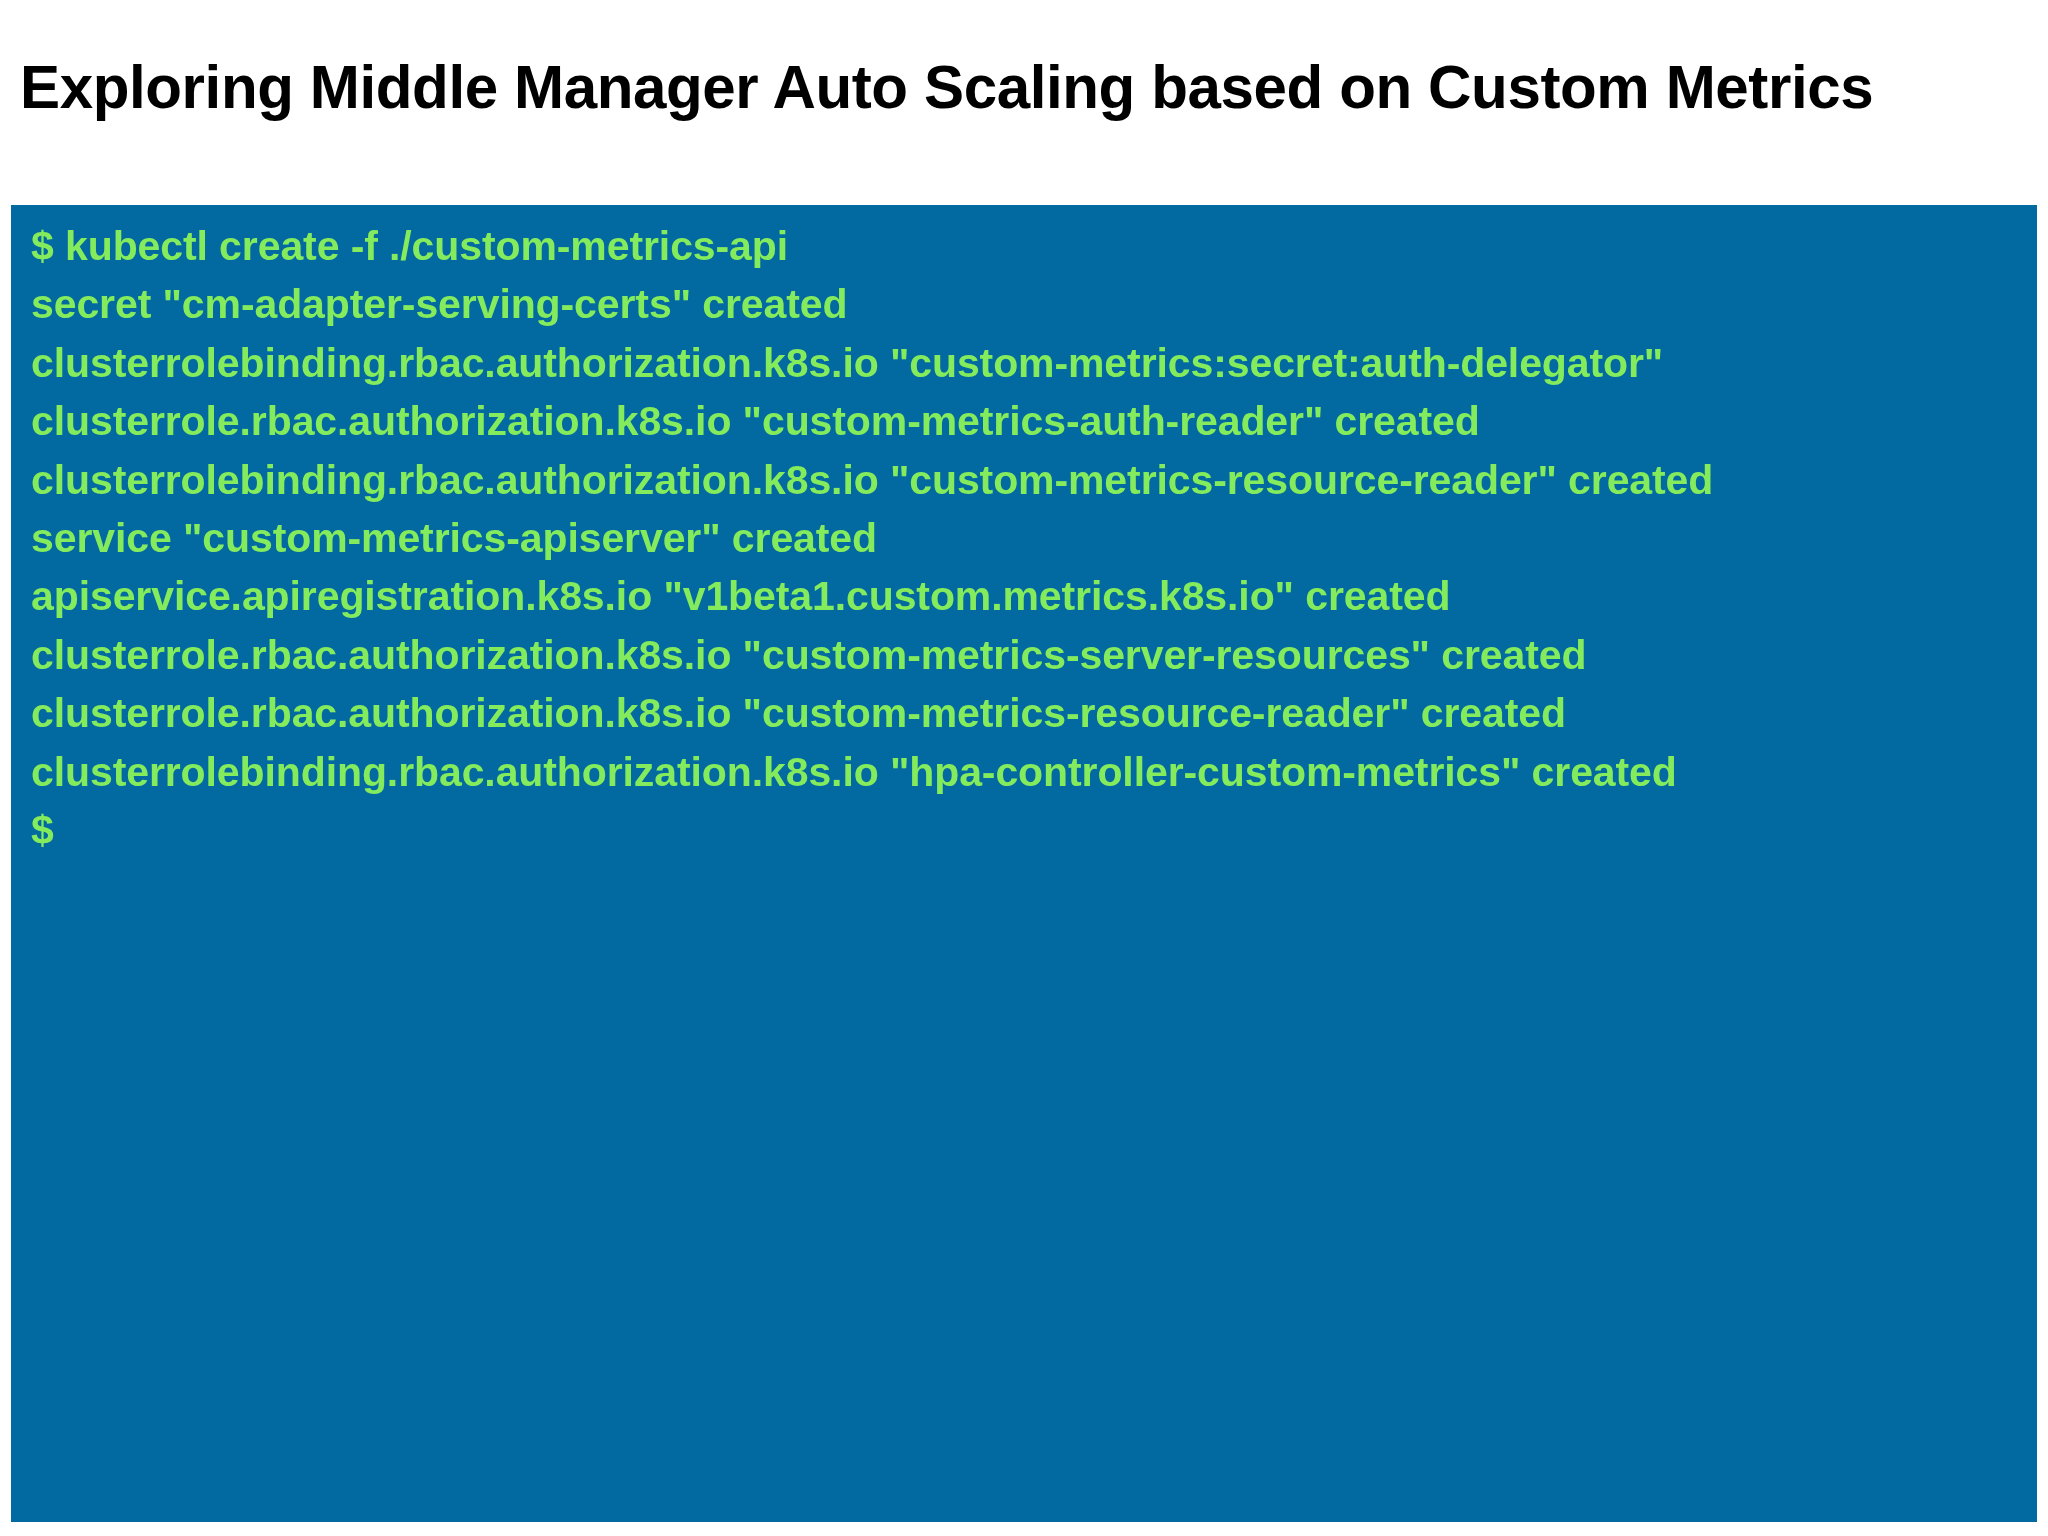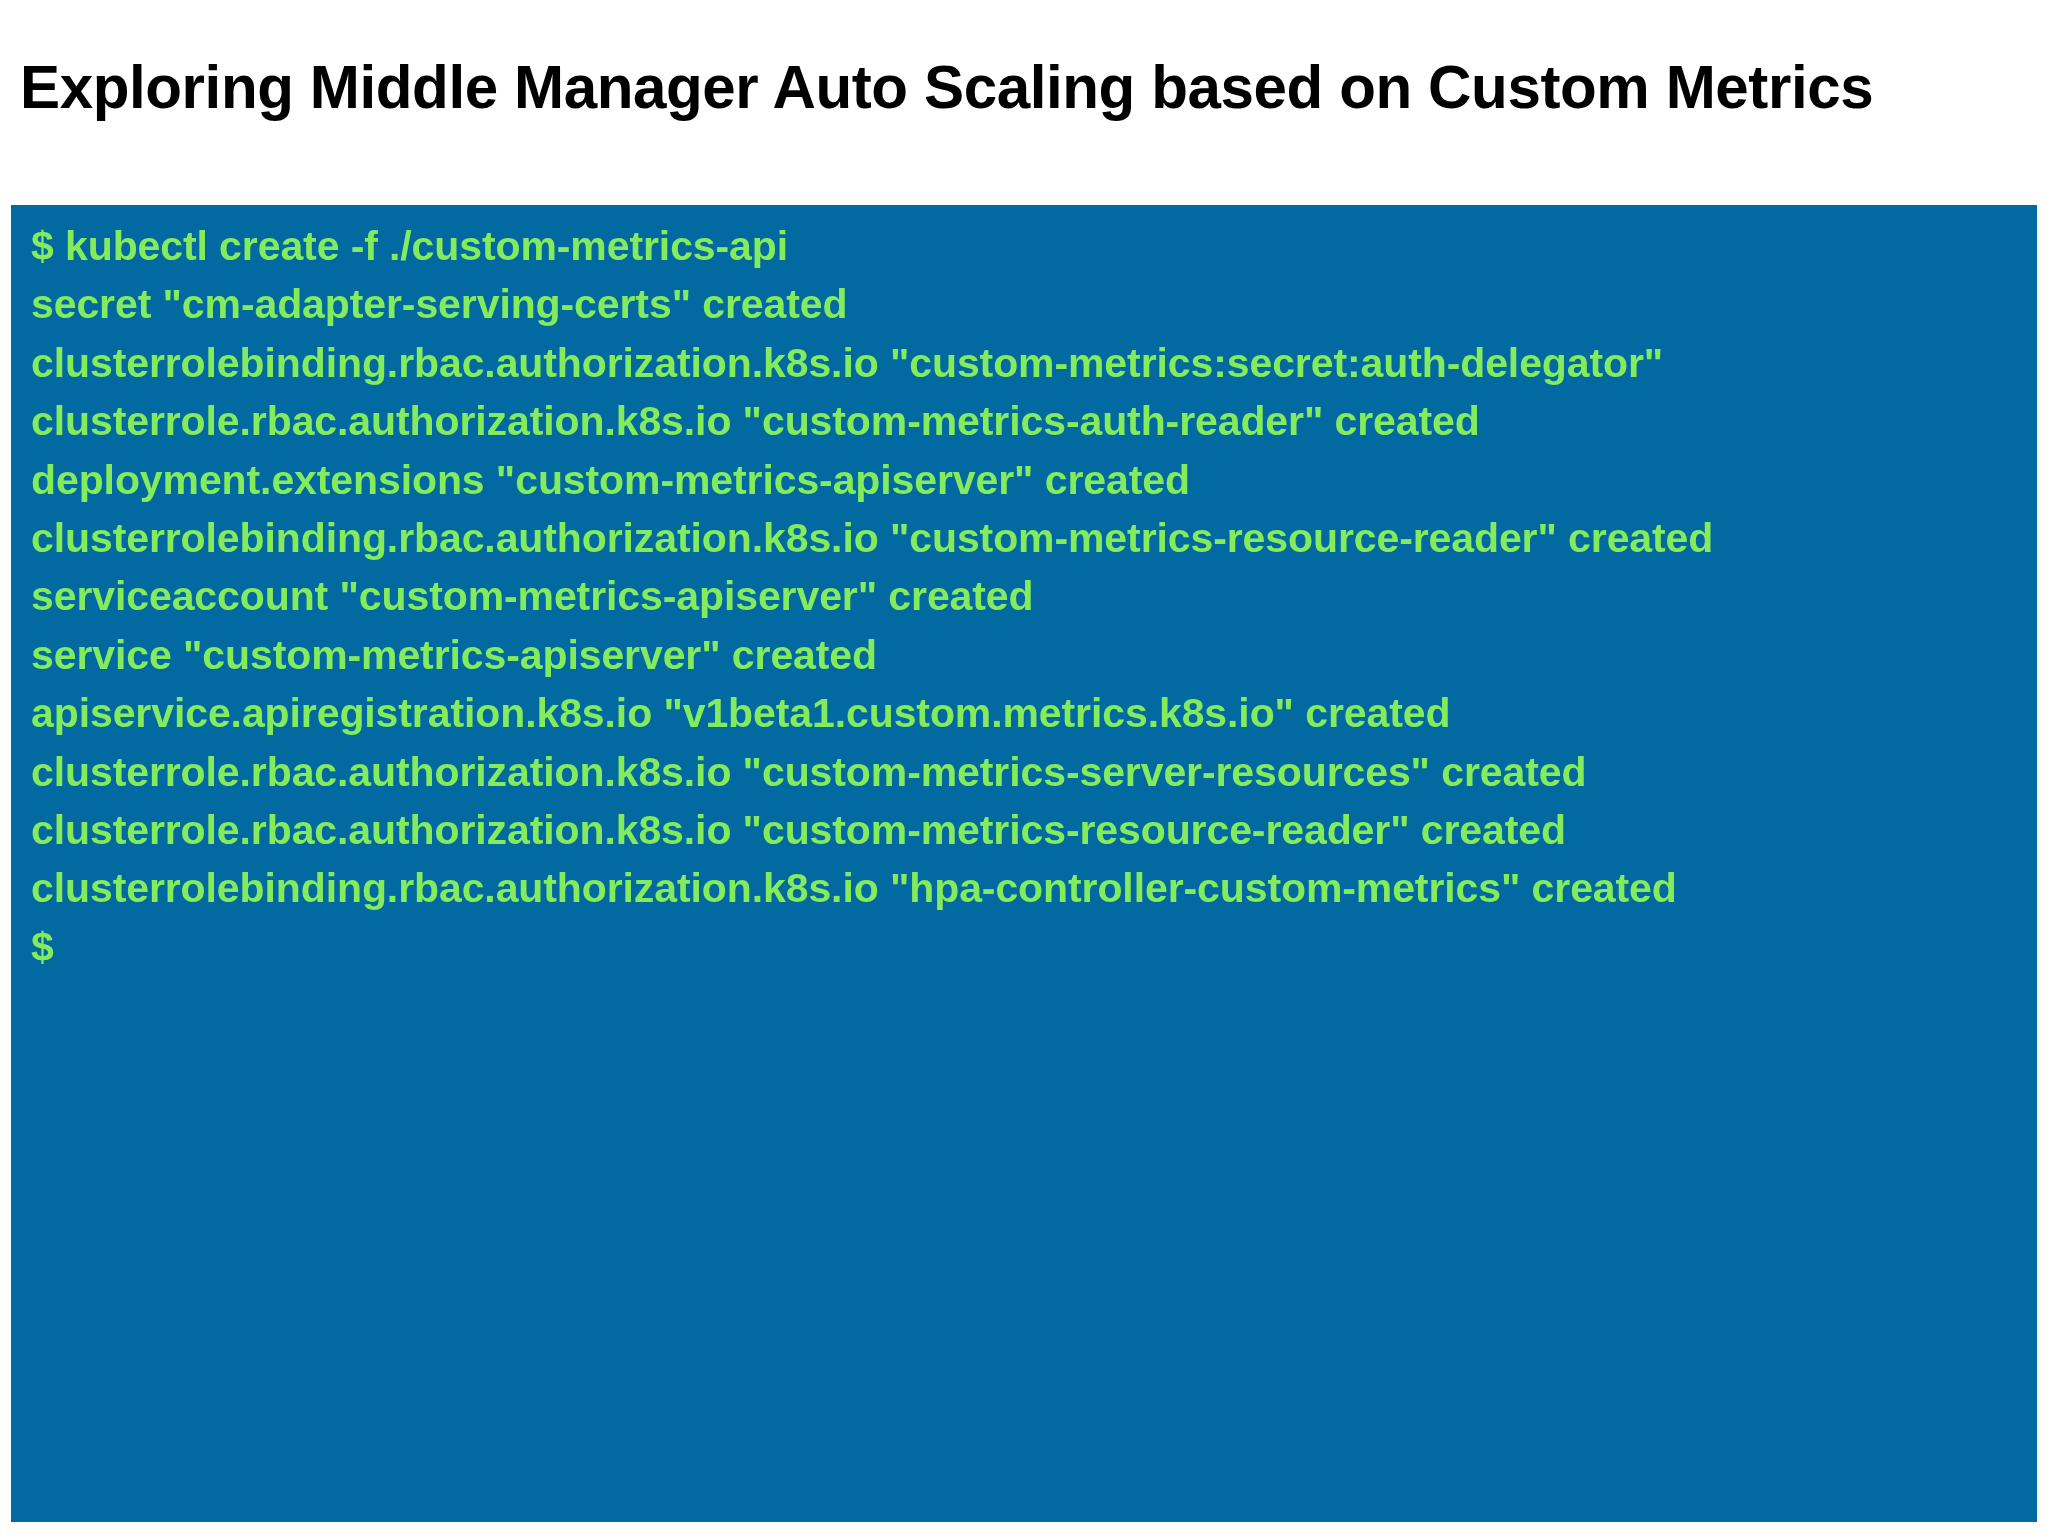--- a/index.html
+++ b/index.html
@@ -85,23 +85,21 @@
 <div class="slide">
 
   <h1 class="slide-title">Exploring Middle Manager Auto Scaling based on Custom Metrics</h1>
 
   <div class="terminal">
     <div class="terminal-lines">
       <span class="term-line">$ kubectl create -f ./custom-metrics-api</span>
       <span class="term-line">secret "cm-adapter-serving-certs" created</span>
       <span class="term-line">clusterrolebinding.rbac.authorization.k8s.io "custom-metrics:secret:auth-delegator"</span>
       <span class="term-line">clusterrole.rbac.authorization.k8s.io "custom-metrics-auth-reader" created</span>
-      <span class="term-line">deployment.extensions "custom-metrics-apiserver" created</span>
       <span class="term-line">clusterrolebinding.rbac.authorization.k8s.io "custom-metrics-resource-reader" created</span>
-      <span class="term-line">serviceaccount "custom-metrics-apiserver" created</span>
       <span class="term-line">service "custom-metrics-apiserver" created</span>
       <span class="term-line">apiservice.apiregistration.k8s.io "v1beta1.custom.metrics.k8s.io" created</span>
       <span class="term-line">clusterrole.rbac.authorization.k8s.io "custom-metrics-server-resources" created</span>
       <span class="term-line">clusterrole.rbac.authorization.k8s.io "custom-metrics-resource-reader" created</span>
       <span class="term-line">clusterrolebinding.rbac.authorization.k8s.io "hpa-controller-custom-metrics" created</span>
       <span class="term-line prompt-only">$</span>
     </div>
   </div>
 
 </div>

